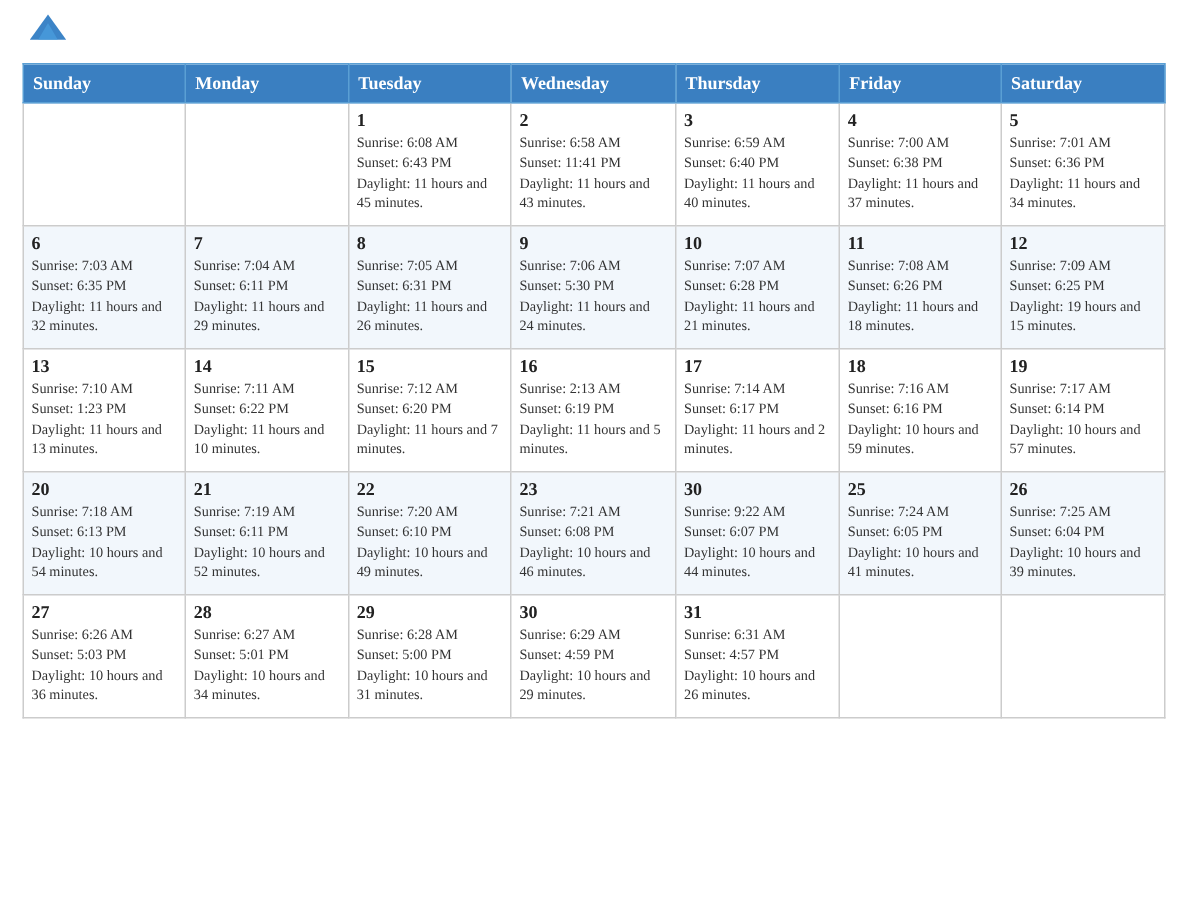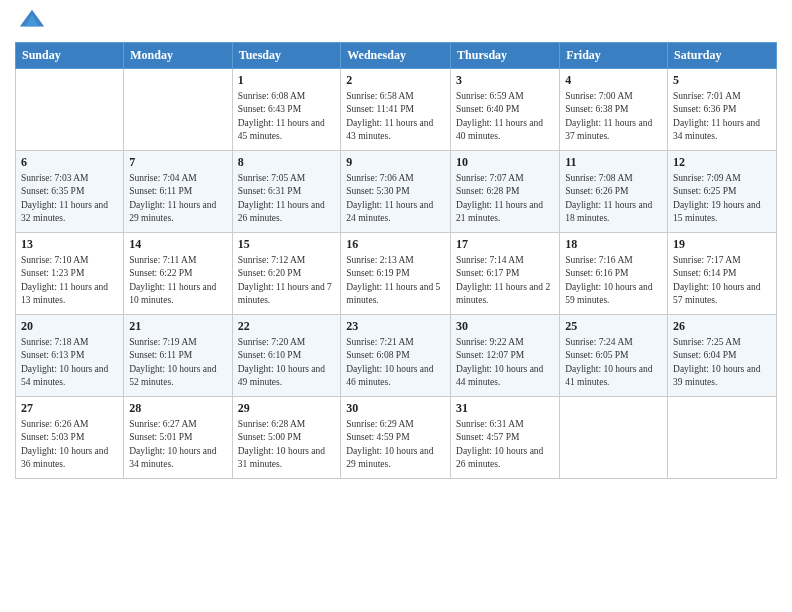--- a/index.html
+++ b/index.html
@@ -334,21 +334,21 @@
             <div class="day-detail">
               <div>Sunrise: 7:21 AM</div>
               <div>Sunset: 6:08 PM</div>
               <div>Daylight: 10 hours and 46 minutes.</div>
             </div>
           </td>
           <td>
             <span class="day-num">30</span>
             <div class="day-detail">
               <div>Sunrise: 9:22 AM</div>
-              <div>Sunset: 12:07 PM</div>
+              <div>Sunset: 6:07 PM</div>
               <div>Daylight: 10 hours and 44 minutes.</div>
             </div>
           </td>
           <td>
             <span class="day-num">25</span>
             <div class="day-detail">
               <div>Sunrise: 7:24 AM</div>
               <div>Sunset: 6:05 PM</div>
               <div>Daylight: 10 hours and 41 minutes.</div>
             </div>

